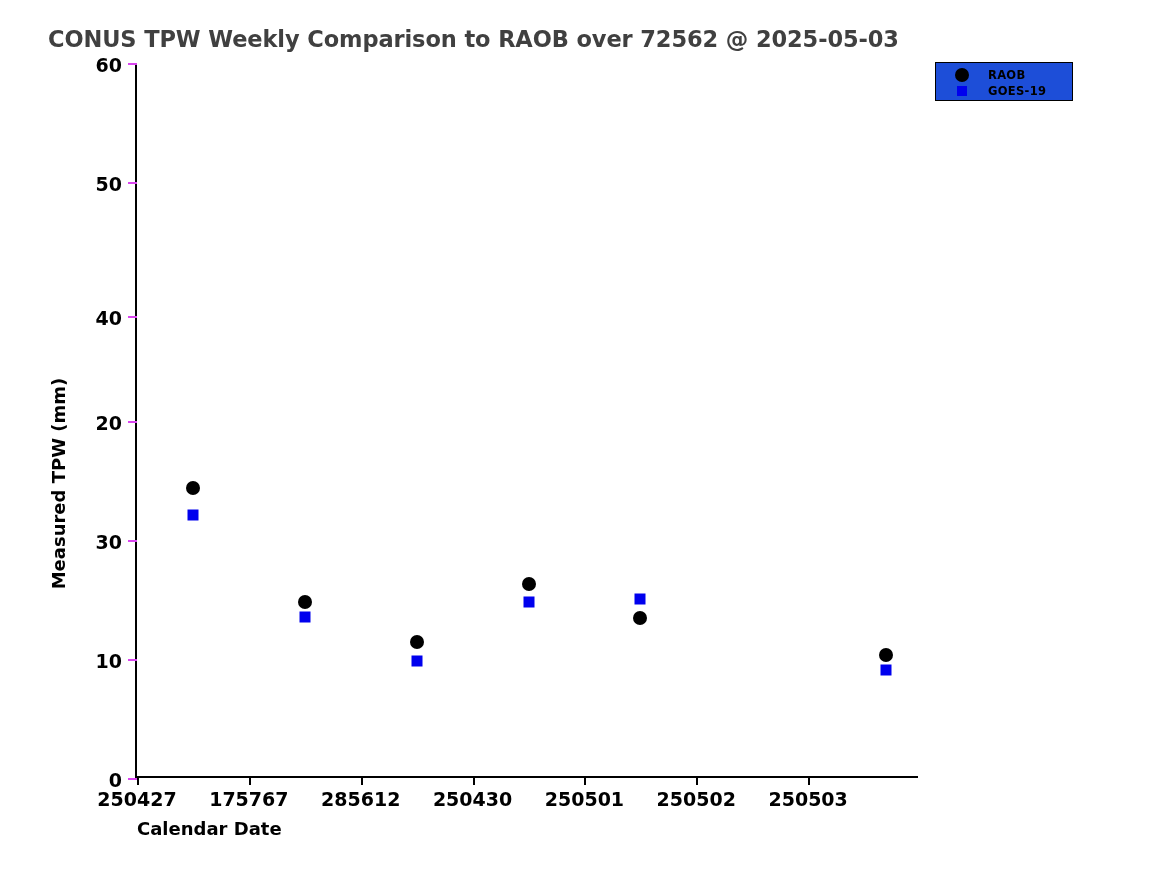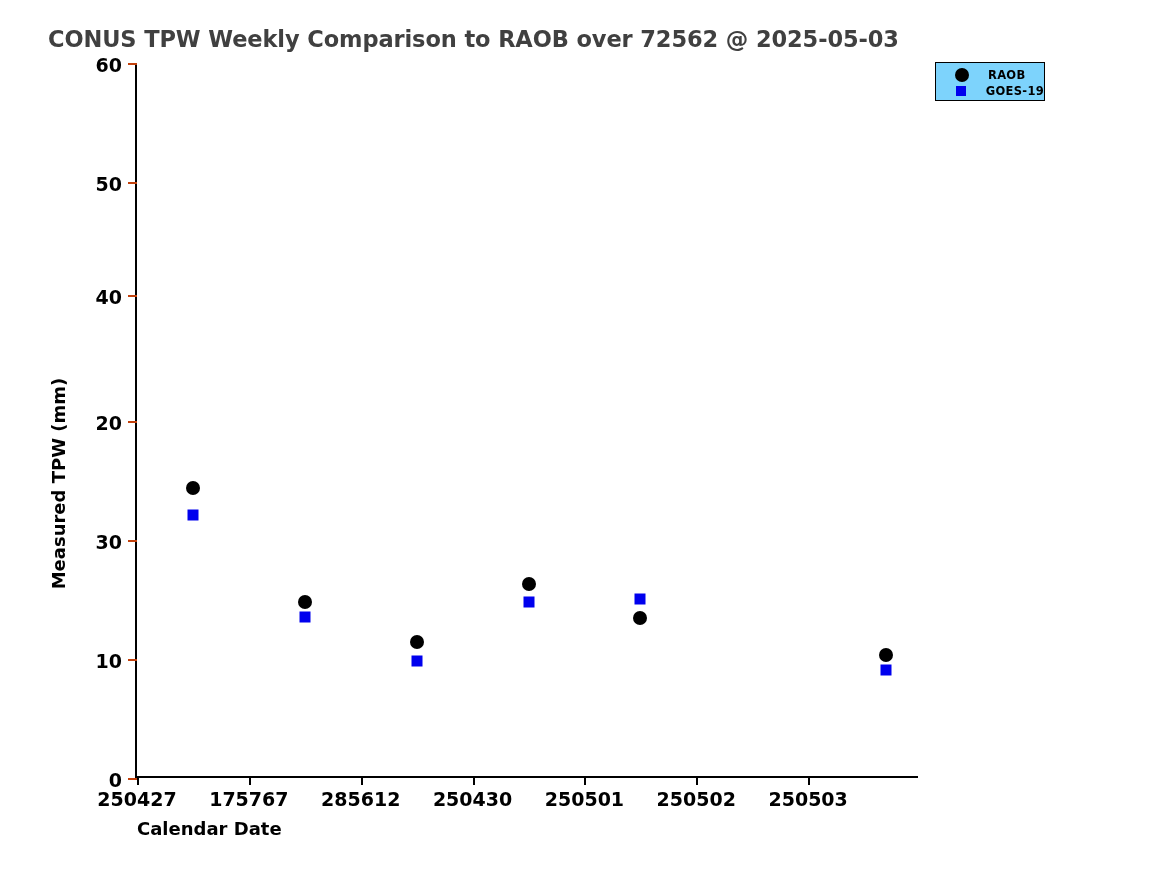--- a/index.html
+++ b/index.html
@@ -71,21 +71,21 @@
     height: 11px;
     background: #0000ee;
   }
 
   
   .y-tick {
     position: absolute;
     left: -9px;
     width: 9px;
     height: 0;
-    border-top: 2px solid #c2410c;
+    border-top: 2px solid #d946ef;
   }
   .y-tick-label {
     position: absolute;
     right: 100%;
     top: 50%;
     transform: translateY(-50%);
     margin-right: 6px;
     font-size: 19px;
     font-weight: bold;
     color: #000000;
@@ -134,25 +134,25 @@
     font-size: 18px;
     font-weight: bold;
     color: #000000;
   }
 
   
   #legend {
     position: absolute;
     left: 935px;
     top: 62px;
-    width: 110px;
+    width: 138px;
     height: 39px;
     box-sizing: border-box;
     border: 1.5px solid #000000;
-    background: #7dd3fc;
+    background: #1d4ed8;
   }
   .legend-row {
     position: absolute;
     left: 0;
     width: 100%;
     height: 17px;
     display: flex;
     align-items: center;
   }
   #legend-row-raob { top: 3px; }
@@ -201,21 +201,21 @@
         </div>
         <div class="y-tick" style="top: 595.833px;">
           <span class="y-tick-label">10</span>
         </div>
         <div class="y-tick" style="top: 476.667px;">
           <span class="y-tick-label">30</span>
         </div>
         <div class="y-tick" style="top: 357.5px;">
           <span class="y-tick-label">20</span>
         </div>
-        <div class="y-tick" style="top: 232px; text-align: right;">
+        <div class="y-tick" style="top: 253px; text-align: right;">
           <span class="y-tick-label">40</span>
         </div>
         <div class="y-tick" style="top: 119.167px;">
           <span class="y-tick-label">50</span>
         </div>
         <div class="y-tick" style="top: 0px;">
           <span class="y-tick-label">60</span>
         </div>
       </div>
     <div id="x-axis-ticks">

